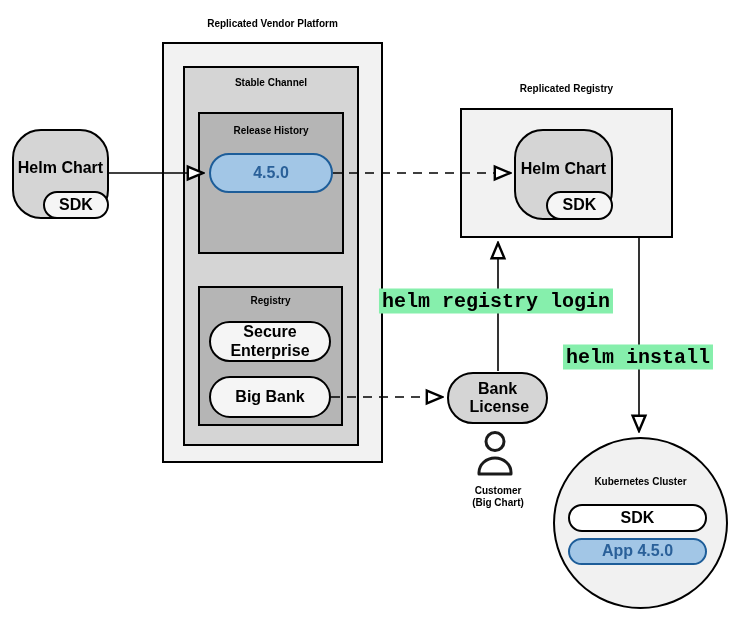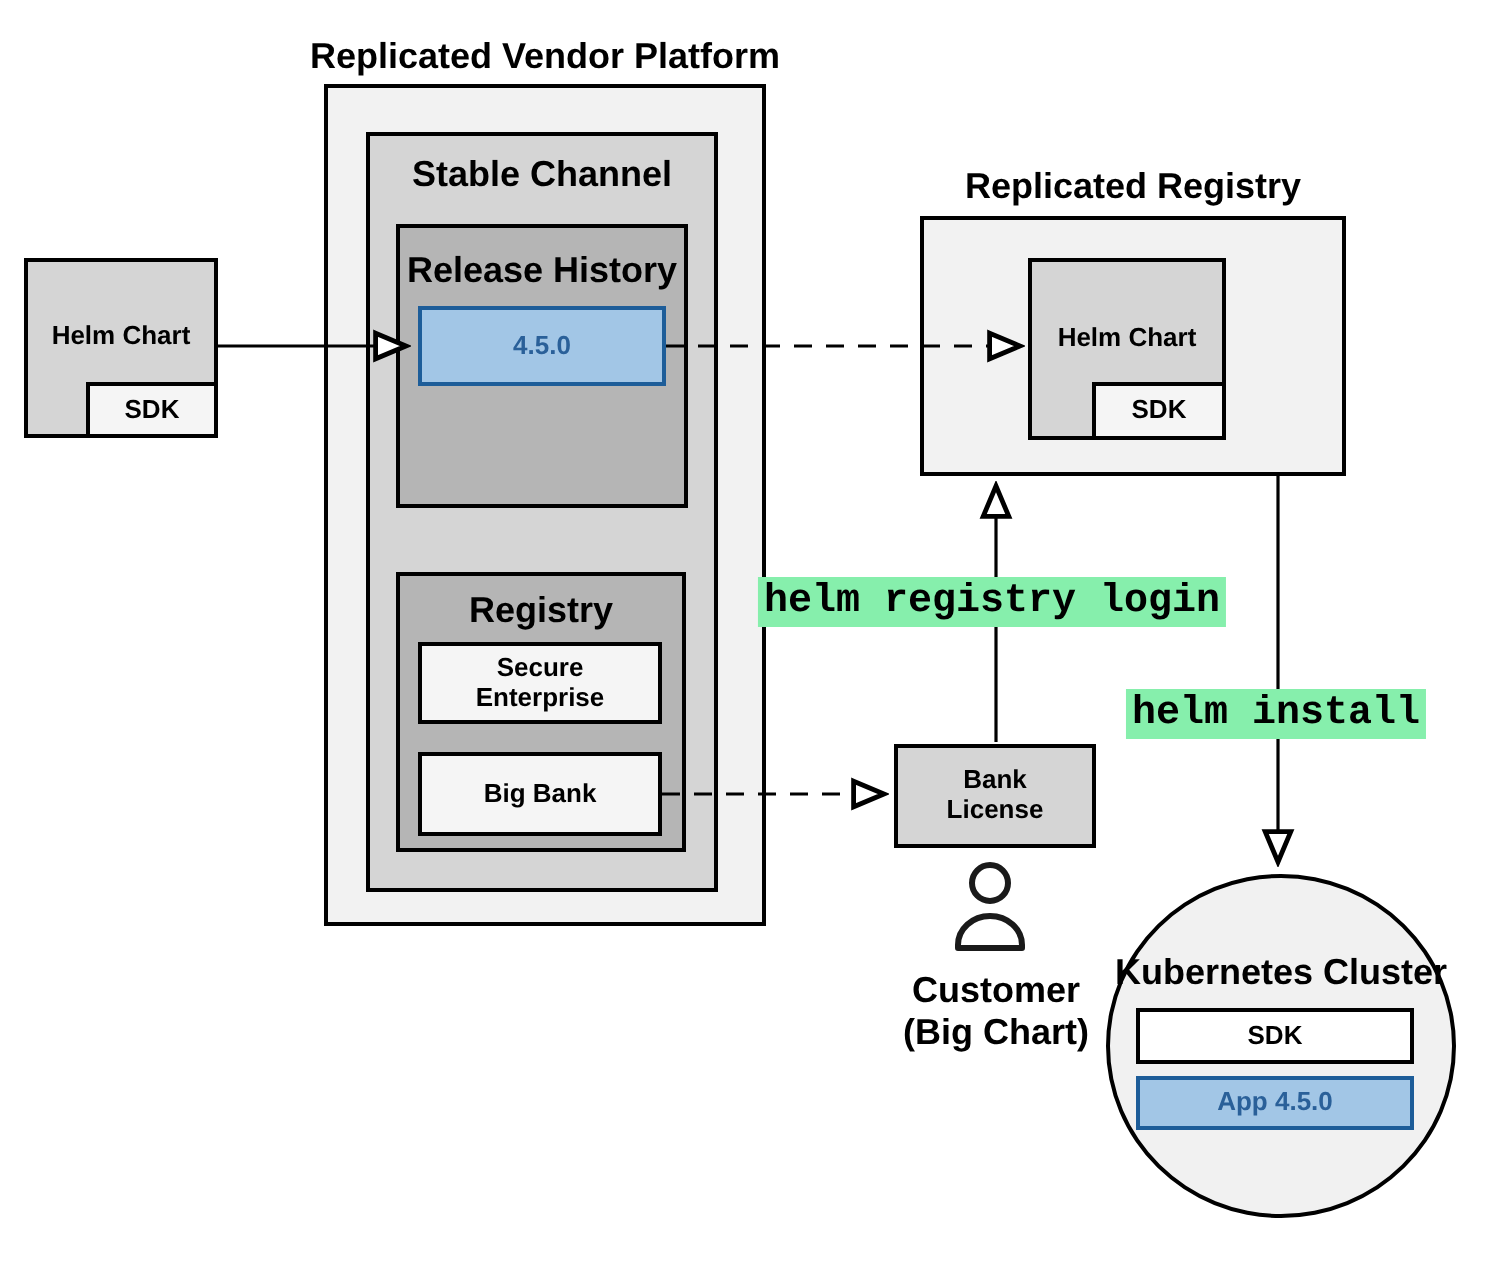--- a/index.html
+++ b/index.html
@@ -8,25 +8,25 @@
     font-family:"Liberation Sans","DejaVu Sans",sans-serif;
   }
   .box{position:absolute;box-sizing:border-box;border:2px solid #000000;}
   .fill-light{background:#f2f2f2;}
   .fill-mid{background:#d5d5d5;}
   .fill-dark{background:#b5b5b5;}
   .fill-white{background:#f5f5f5;}
   .fill-pure{background:#ffffff;}
   .fill-blue{background:#a2c6e6;border-color:#1d5d99;}
   .lbl{
-    position:absolute;font-weight:bold;font-size:18px;color:#000000;
+    position:absolute;font-weight:bold;font-size:10px;color:#000000;
     text-align:center;line-height:1.15;
   }
   .center-flex{display:flex;align-items:center;justify-content:center;
-    font-weight:bold;font-size:13px;color:#000000;text-align:center;line-height:1.15;}
+    font-weight:bold;font-size:16px;color:#000000;text-align:center;line-height:1.15;border-radius:29px;}
   .blue-text{color:#2a6099;}
   .circle{border-radius:50%;}
   .cmd{
     position:absolute;transform:translate(-50%,-50%);
     font-family:"Liberation Mono","DejaVu Sans Mono",monospace;
     font-weight:bold;font-size:20px;color:#000000;background:#86efac;
     padding:1px 3px;white-space:nowrap;z-index:30;
   }
   svg.overlay{position:absolute;left:0;top:0;z-index:20;pointer-events:none;}
 </style>

